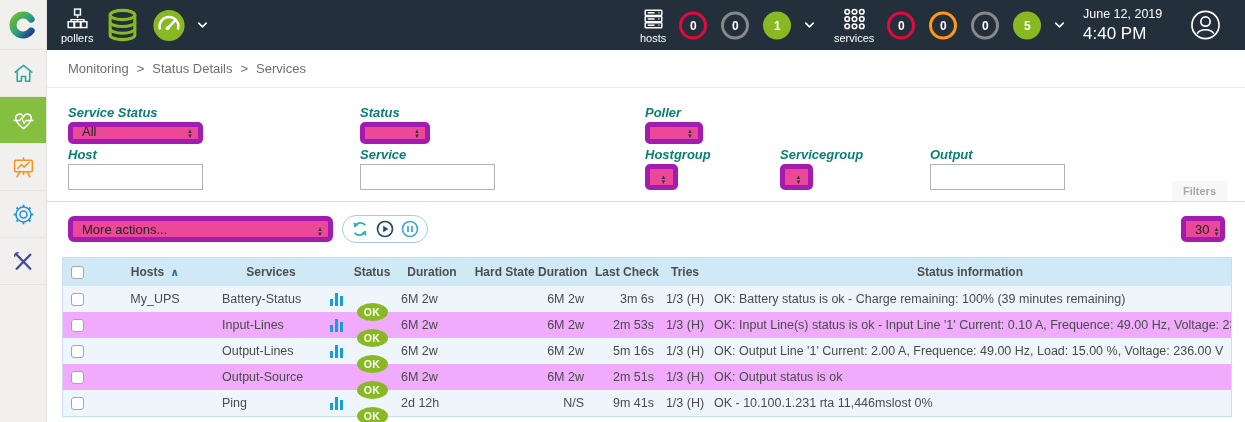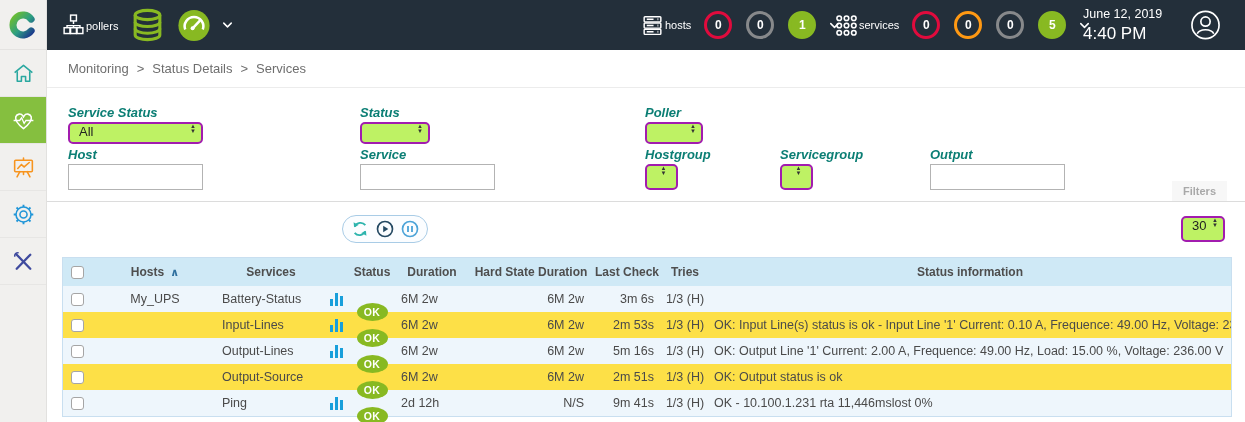--- a/index.html
+++ b/index.html
@@ -26,21 +26,21 @@
   
   .topbar { position:absolute; left:47px; top:0; width:1198px; height:50px;
     background:var(--header_bg); color:#fff; }
   .hgrp { position:absolute; top:50%; transform:translateY(-50%);
     display:flex; align-items:center; }
   .grp-pollers { left:14px; gap:11px; }
   .grp-hosts { left:593px; gap:13px; }
   .grp-services { left:787px; gap:13px; }
   .clock { left:1036px; line-height:1.25; }
   .usergrp { left:1143px; }
-  .icol { display:flex; flex-direction:row; align-items:center; }
+  .icol { display:flex; flex-direction:column; align-items:center; }
   .icon-label { font-size:11px; color:#fff; margin-top:0px; white-space:nowrap; }
   .wicon { color:#fff; }
   .gicon { color:var(--accent_green); }
   .badge { width:28px; height:28px; border-radius:50%; border:3px solid;
     display:flex; align-items:center; justify-content:center;
     font-size:12px; font-weight:bold; color:#fff; cursor:pointer; }
   .badge-red { border-color:var(--badge_red); }
   .badge-orange { border-color:var(--badge_orange); }
   .badge-gray { border-color:var(--badge_gray); }
   .badge-green { border-color:var(--accent_green); background:var(--accent_green); }
@@ -54,22 +54,22 @@
   .breadcrumb { height:38px; display:flex; align-items:center; padding-left:21px;
     font-size:13px; color:#6e6e6e; border-bottom:1px solid #ececec; }
   .bc-sep { margin:0 8px; }
   .bc-item { cursor:pointer; }
 
   
   .filter-panel { position:relative; height:114px; border-bottom:1px solid #dcdcdc; }
   .f-label { position:absolute; font-size:13px; font-weight:bold; color:var(--label_teal);font-style:italic; }
   .f-input { position:absolute; height:26px; width:135px; border:1px solid #b3b3b3;
     background:#fff; padding:0 5px; font:inherit; font-size:13px; outline:none; }
-  .sel { display:flex; align-items:flex-start; border:2px solid #a21caf; border-radius:5px;
-    background:#bef264; font-size:13px; color:#222; padding:0 5px 0 9px; cursor:pointer;
+  .sel { display:flex; align-items:flex-end; border:5px solid #a21caf; border-radius:5px;
+    background:#ec4899; font-size:13px; color:#222; padding:0 5px 0 9px; cursor:pointer;
     justify-content:space-between; }
   .sel.abs { position:absolute; }
   .stepper { display:flex; flex-direction:column; align-items:center; margin-left:4px; color:#333; }
   .stepper i { font-style:normal; font-size:6px; line-height:5px; display:block; }
   .sel-sm { height:22px; }
   .sel-tall { height:26px; }
   .sel-tiny { justify-content:center; padding:0 4px; }
   .filters-tab { position:absolute; right:18px; bottom:0; background:#f7f7f7;
     color:#a9a9a9; font-size:11px; font-weight:bold; padding:4px 11px 4px; cursor:pointer; }
 
@@ -79,21 +79,21 @@
   .icon-group { position:absolute; left:295px; top:13px; display:flex; gap:5px;
     border:1px solid #a9cce6; border-radius:14px; padding:3px 7px; background:#fbfdff; align-items:center; }
   .icon-group svg { width:20px; height:20px; cursor:pointer; }
   .ic-refresh { color:#2db4ad; } .ic-play { color:#254a63; } .ic-pause { color:#4da4d8; }
   .page-size { right:20px; top:14px; width:44px; height:26px; border-radius:5px; position:absolute; }
 
   
   .table { margin:0 13px 0 15px; border:1px solid #c9dff0; }
   .thead { display:flex; align-items:center; height:28px; background:var(--table_header_bg);
     font-size:12px; font-weight:bold; color:#4e4e4e;justify-content:center; }
-  .trow { display:flex; align-items:center; height:26px; font-size:12.5px; color:#4a4a4a; background:#fde047; }
+  .trow { display:flex; align-items:center; height:26px; font-size:12.5px; color:#4a4a4a; background:#f0abfc; }
   .trow.alt { background:var(--row_alt_bg); }
   .cell { white-space:nowrap; overflow:hidden; }
   .c-check { width:28px; flex:none; display:flex; justify-content:center; }
   .c-host { width:128px; flex:none; text-align:center; }
   .c-service { width:104px; flex:none; }
   .thead .c-service { text-align:center; }
   .trow .c-service { padding-left:3px; }
   .c-graph { width:26px; flex:none; display:flex; justify-content:center; }
   .c-status { width:46px; flex:none; display:flex; justify-content:center; }
   .c-duration { width:74px; flex:none; }
@@ -348,20 +348,27 @@
           </span>
       </div>
 
       <span class="f-label" style="left:883px; top:59px;">Output</span>
       <input class="f-input" style="left: 883px; top: 76px;" value="">
 
       <span class="filters-tab">Filters</span>
     </div>
 
     <div class="toolbar">
+      <div class="sel abs more-actions">
+        <span>More actions...</span>
+        <span class="stepper">
+            <i>▲</i>
+            <i>▼</i>
+          </span>
+      </div>
       <div class="icon-group">
         <svg class="ic-refresh" viewBox="0 0 24 24">
           <g fill="none" stroke="currentColor" stroke-width="2.2">
             <path d="M18.4 7.4 A7.4 7.4 0 0 0 5.9 9.1"></path>
             <path d="M5.6 16.6 A7.4 7.4 0 0 0 18.1 14.9"></path>
           </g>
           <path fill="currentColor" d="M4.3 3.8 L4.9 10 L10.3 7.1 Z"></path>
           <path fill="currentColor" d="M19.7 20.2 L19.1 14 L13.7 16.9 Z"></path>
         </svg>
         <svg class="ic-play" viewBox="0 0 24 24">
@@ -413,20 +420,21 @@
                 <i></i>
               </span>
     </div>
     <div class="cell c-status">
               <span class="ok-badge">OK</span>
             </div>
     <div class="cell c-duration">6M 2w</div>
     <div class="cell c-hsd">6M 2w</div>
     <div class="cell c-last">3m 6s</div>
     <div class="cell c-tries">1/3 (H)</div>
+    <div class="cell c-info">OK: Battery status is ok - Charge remaining: 100% (39 minutes remaining)</div>
   </div>
           <div class="trow">
     <div class="cell c-check">
               <span class="checkbox"></span>
             </div>
     <div class="cell c-host"></div>
     <div class="cell c-service">Input-Lines</div>
     <div class="cell c-graph">
       <span class="graph-icon">
                 <i></i>

